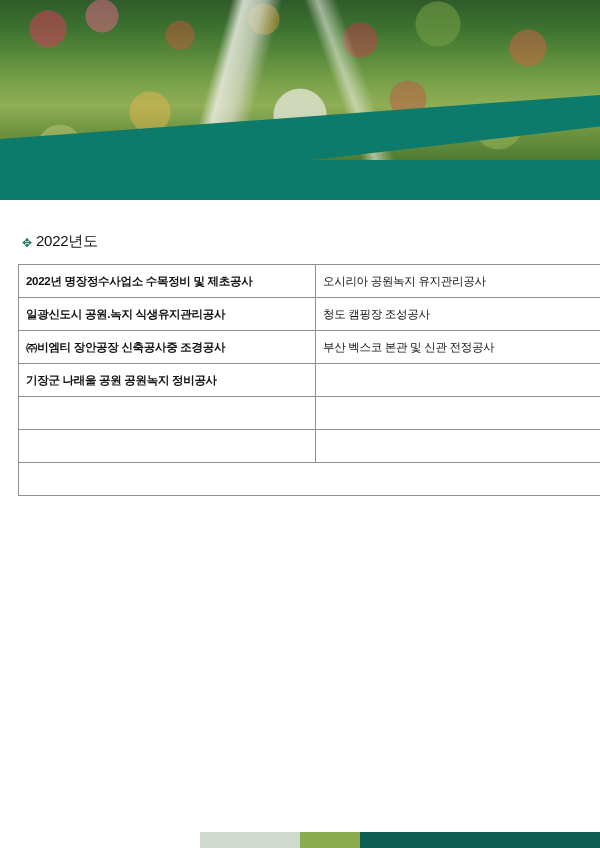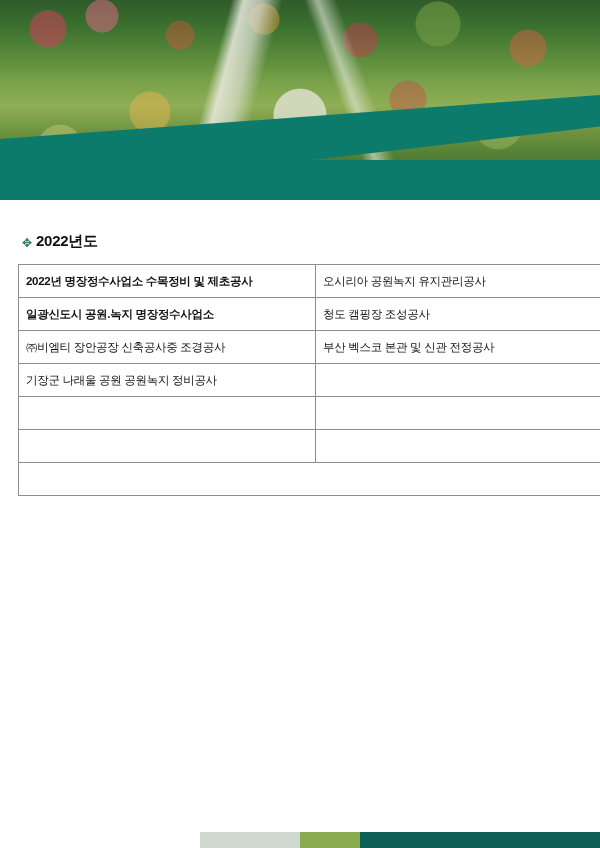--- a/index.html
+++ b/index.html
@@ -73,21 +73,21 @@
     gap: 4px;
   }
   .bullet-icon {
     color: #1f6f5f;
     font-size: 12px;
     line-height: 1;
     transform: translateY(1px);
   }
   .section-title {
     font-size: 15px;
-    font-weight: bold;
+    font-weight: normal;
     color: #111111;
     letter-spacing: -0.3px;
   }
 
   
   .work-table {
     position: absolute;
     top: 264px;
     left: 18px;
     width: 564px;
@@ -98,21 +98,21 @@
     border: 1px solid #8e8e8e;
     height: 26px;
     padding: 3px 7px;
     font-size: 11.5px;
     color: #111111;
     letter-spacing: -0.3px;
     vertical-align: middle;
     white-space: nowrap;
     overflow: hidden;
   }
-  .work-table td.col-left { width: 282px; }
+  .work-table td.col-left { width: 282px; font-weight: bold; }
   .work-table td.col-right { width: 282px; }
   .work-table td.bold { font-weight: bold; margin-left: 44px; }
   .work-table tr.last-row td {
     height: 26px;
   }
 
   
   .footer {
     position: absolute;
     left: 0;
@@ -140,21 +140,21 @@
   <span class="section-title">2022년도</span>
 </div>
 
 <table class="work-table">
   <tbody>
     <tr>
       <td class="col-left bold">2022년 명장정수사업소 수목정비 및 제초공사</td>
       <td class="col-right">오시리아 공원녹지 유지관리공사</td>
     </tr>
     <tr>
-      <td class="col-left bold">일광신도시 공원.녹지 명장정수사업소</td>
+      <td class="col-left bold">일광신도시 공원.녹지 식생유지관리공사</td>
       <td class="col-right">청도 캠핑장 조성공사</td>
     </tr>
     <tr>
       <td class="col-left">㈜비엠티 장안공장 신축공사중 조경공사</td>
       <td class="col-right">부산 벡스코 본관 및 신관 전정공사</td>
     </tr>
     <tr>
       <td class="col-left">기장군 나래울 공원 공원녹지 정비공사</td>
       <td class="col-right"></td>
     </tr>

